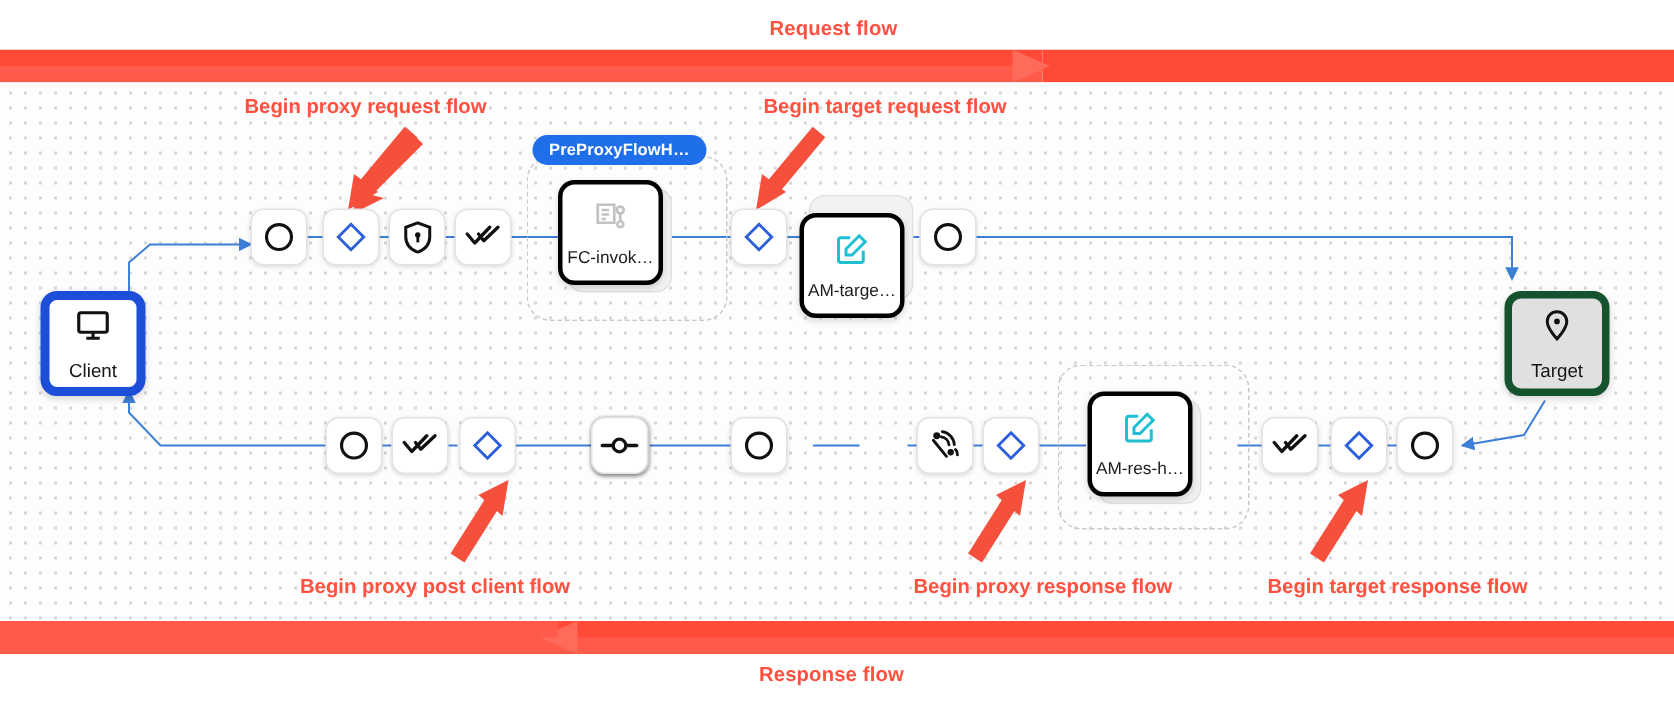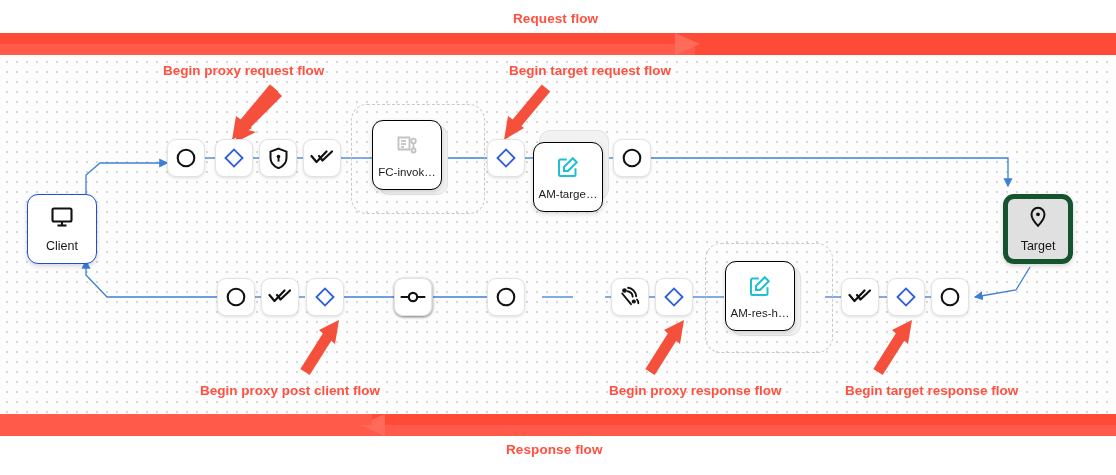--- a/index.html
+++ b/index.html
@@ -57,37 +57,37 @@
     border-radius:9px;
     box-shadow: 0 1px 3px rgba(0,0,0,0.13);
     display:flex; align-items:center; justify-content:center;
   }
   .icon-node svg { display:block; }
 
   .box-node {
     position:absolute;
     width:70px; height:70px;
     background:#fff;
-    border:1px solid #000000;
+    border:3px solid #000000;
     border-radius:11px;
     box-shadow: 0 2px 5px rgba(0,0,0,0.15);
     display:flex; flex-direction:column; align-items:center; justify-content:center;
     gap:5px;
   }
   .box-node .lbl { font-size:11.5px; color:#1b1b1b; white-space:nowrap; }
 
   .endpoint-node {
     position:absolute;
     width:70px; height:70px;
     border-radius:11px;
     display:flex; flex-direction:column; align-items:center; justify-content:center;
     gap:6px;
     box-shadow: 0 2px 5px rgba(0,0,0,0.16);
   }
-  .endpoint-node.client { background:#fff; border:1px solid #1d4ed8; }
+  .endpoint-node.client { background:#fff; border:6px solid #1d4ed8; }
   .endpoint-node.target { background:#e0e0e0; border:5px solid #14532d; }
   .endpoint-node .lbl { font-size:12.5px; color:#161616; }
 
   
   .stack-back {
     position:absolute;
     width:70px; height:70px;
     background:#f2f2f2;
     border:1px solid #e2e2e2;
     border-radius:11px;
@@ -201,20 +201,21 @@
     <polygon points="44,2 40,26 24,12" fill="#f4503c"></polygon>
   </svg>
 
   <div class="callout" style="left:845px; top:383px;">Begin target response flow</div>
   <svg class="arrow-svg" style="left:868px; top:318px; width:60px; height:58px;">
     <line x1="10" y1="54" x2="34" y2="16" stroke="#f4503c" stroke-width="11" stroke-linecap="butt"></line>
     <polygon points="44,2 40,26 24,12" fill="#f4503c"></polygon>
   </svg>
 
   <div class="flow-group" style="left:351px; top:104px; width:134px; height:110px;"></div>
+  <div class="flow-chip" style="left:355px; top:90px;">PreProxyFlowH…</div>
 
   <div class="flow-group" style="left:705px; top:243px; width:128px; height:110px;"></div>
 
   <div class="endpoint-node client" style="left:27px; top:194px;">
     <span>
       <svg width="24" height="24" viewBox="0 0 24 24" fill="none" stroke="#111" stroke-width="2.1">
         <rect x="2.5" y="3.5" width="19" height="13" rx="1.5"></rect>
         <line x1="12" y1="16.5" x2="12" y2="20.5"></line>
         <line x1="7.5" y1="20.5" x2="16.5" y2="20.5"></line>
       </svg>

